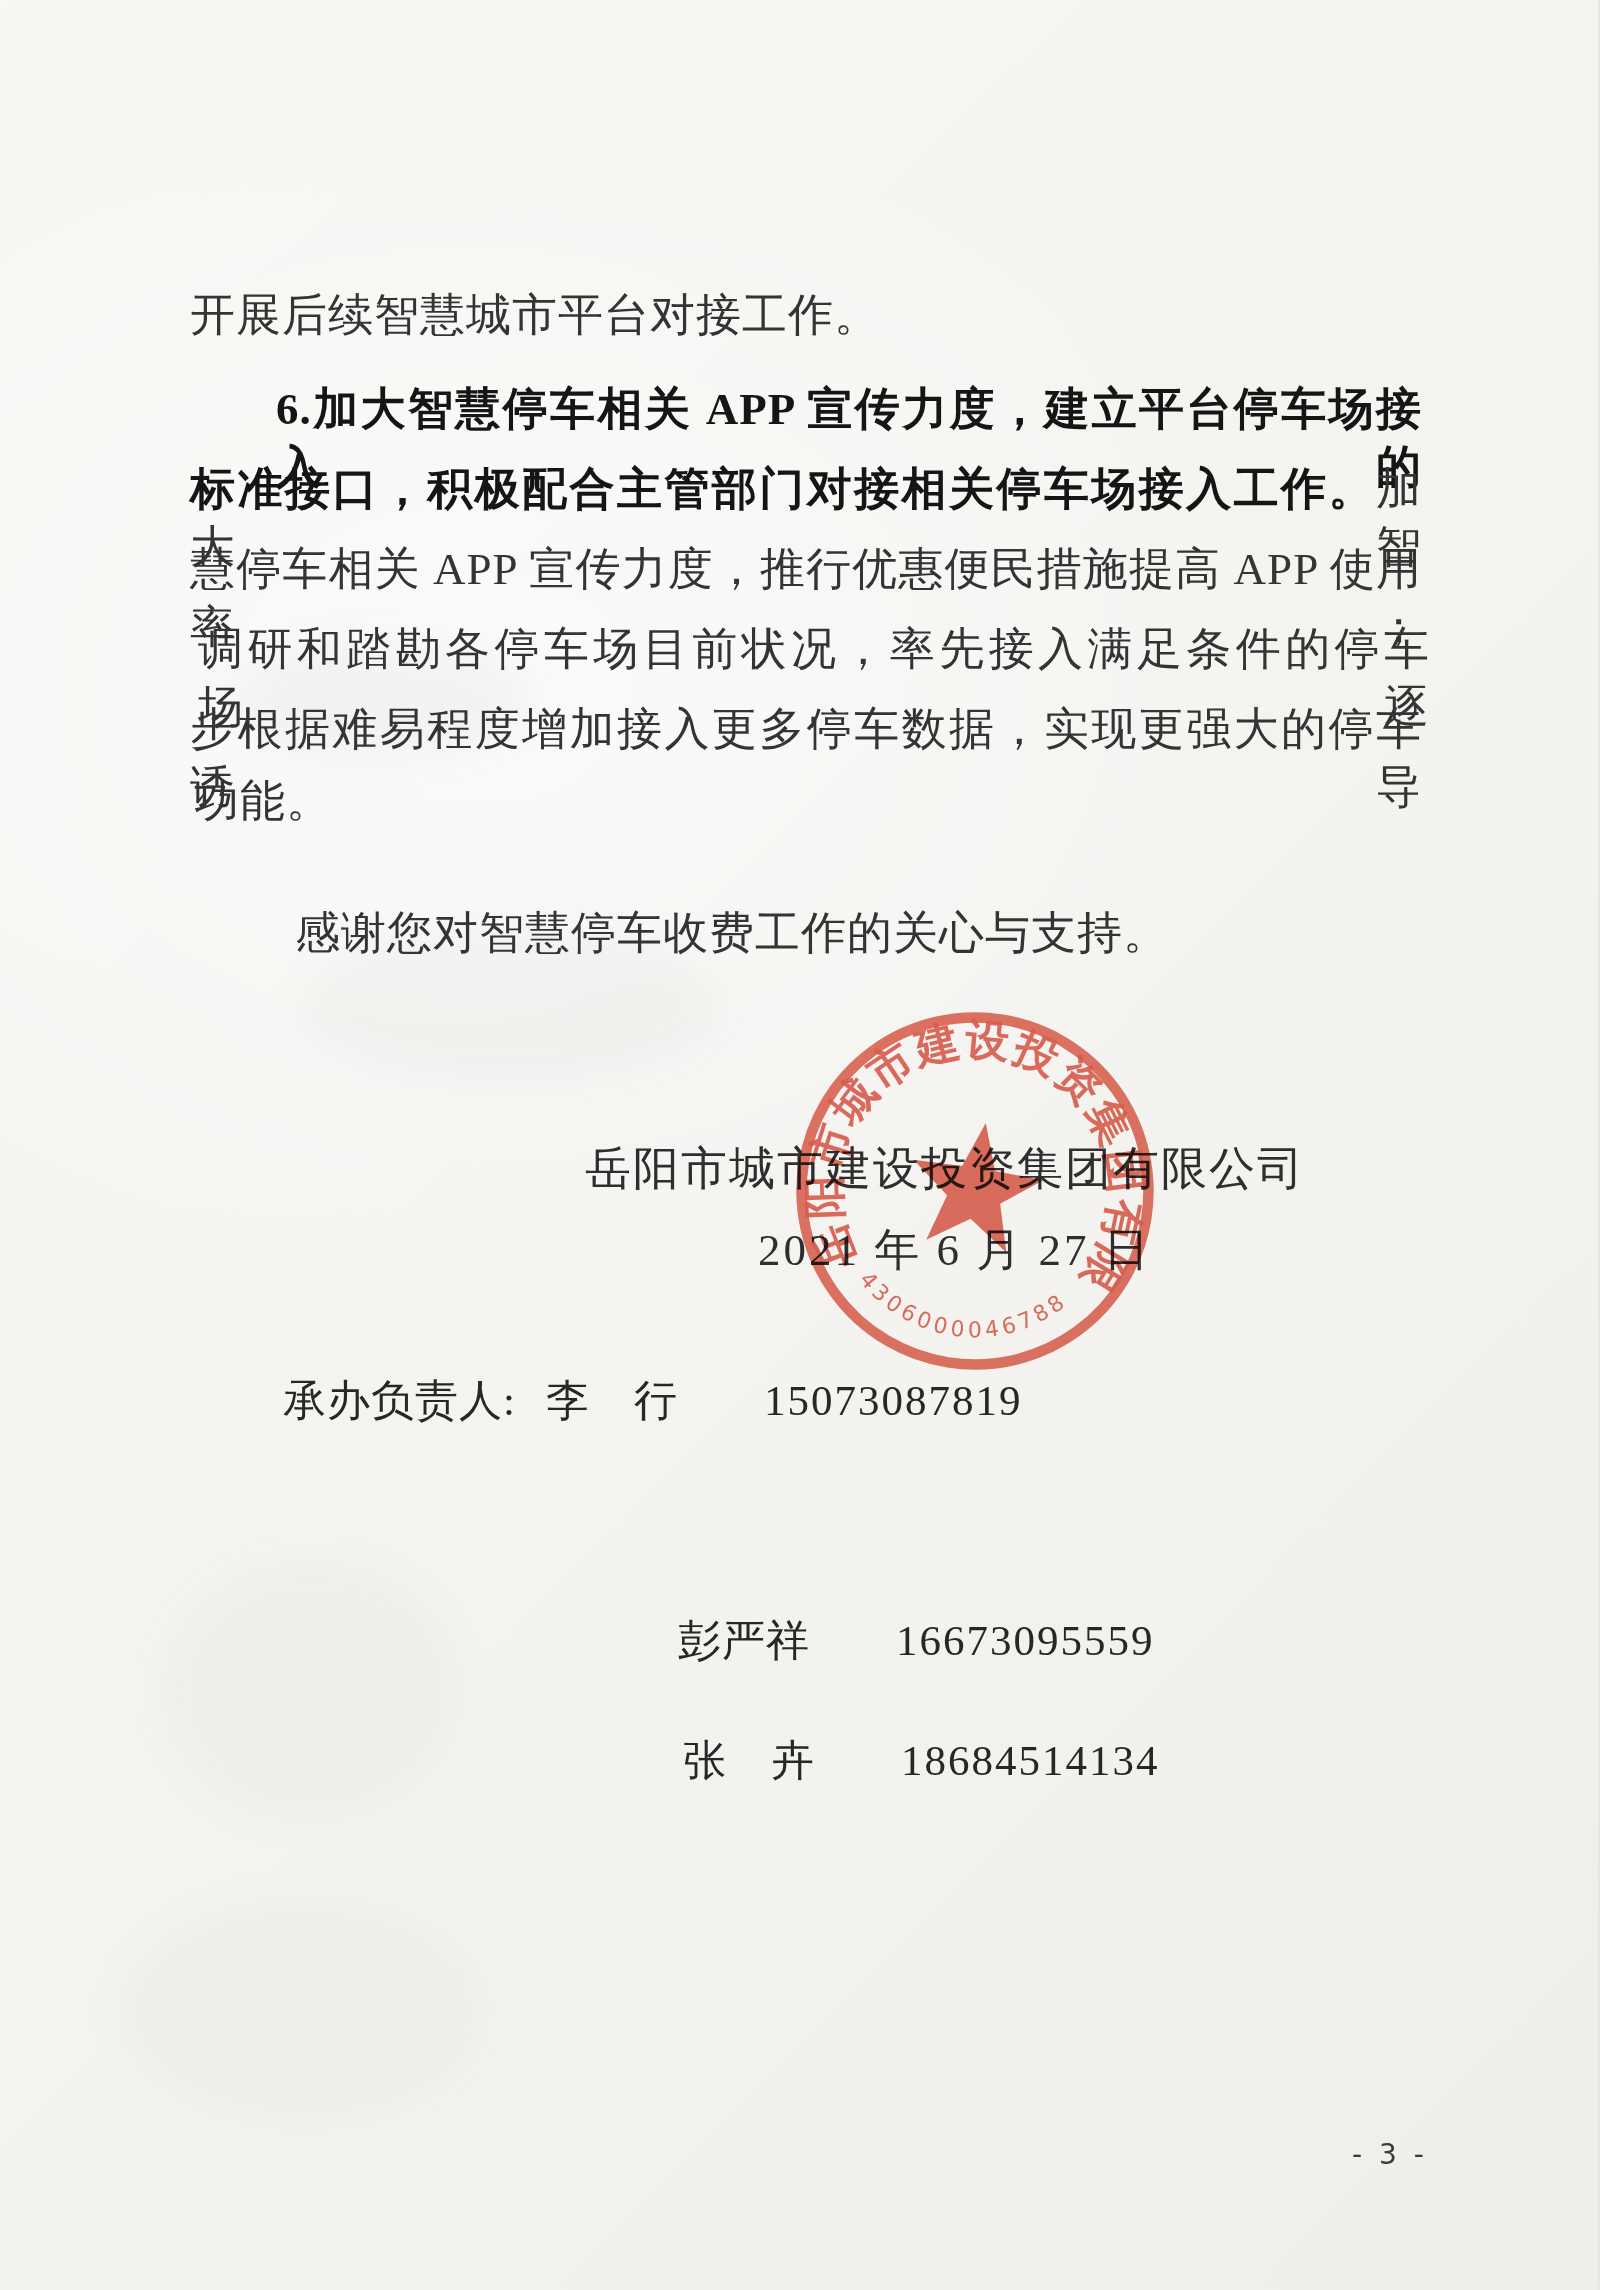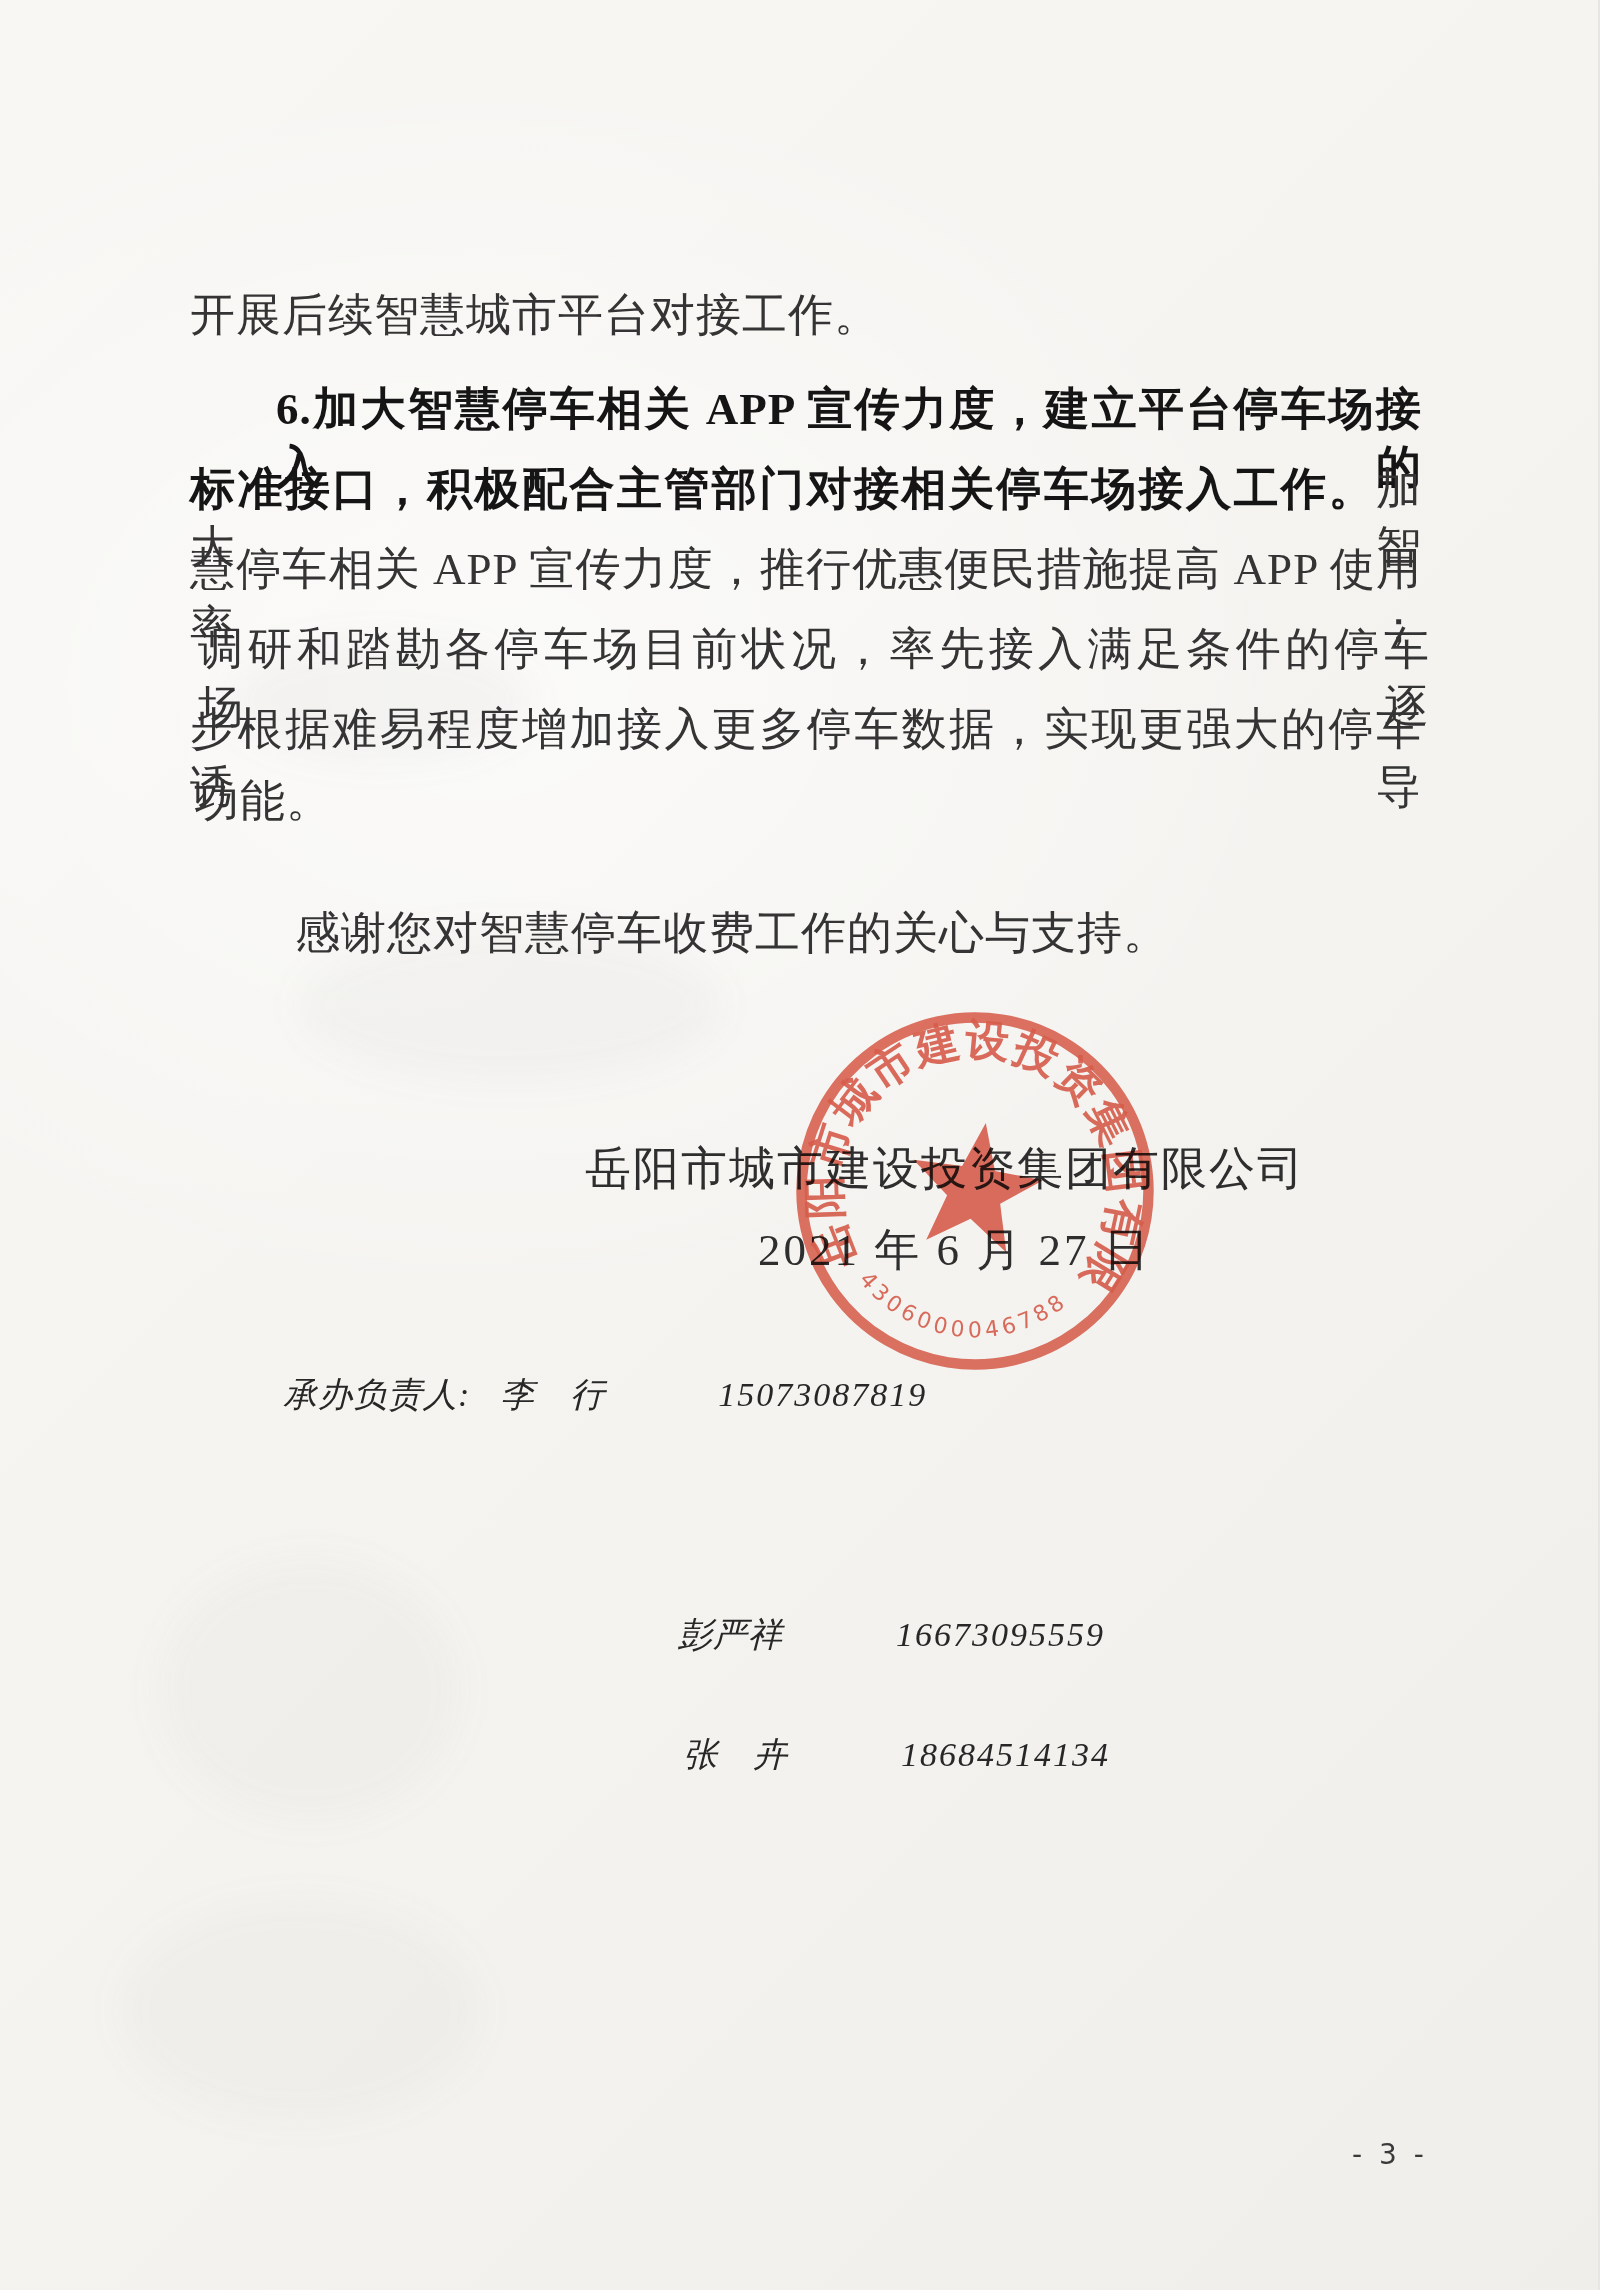--- a/index.html
+++ b/index.html
@@ -47,23 +47,22 @@
     font-size:45px;letter-spacing:3px;color:#2e2e2e;white-space:nowrap;
   }
 
   .stamp{
     position:absolute;left:766px;top:982px;width:418px;height:418px;
     transform:rotate(9deg);
     mix-blend-mode:multiply;opacity:.92;pointer-events:none;
   }
 
   .contact{
-    position:absolute;font-size:34px;color:#272727;white-space:nowrap;
+    position:absolute;font-size:43px;color:#272727;white-space:nowrap;
     letter-spacing:1px;
-    font-style:italic;
   }
   .contact .label{margin-right:30px;}
   .contact .name{display:inline-block;min-width:178px;margin-right:40px;}
   .contact .phone{letter-spacing:2px;}
   .c1{left:283px;top:1372px;}
   .c2{left:276px;top:1490px;}
   .c3{left:678px;top:1612px;}
   .c4{left:683px;top:1732px;}
 
   .footer-page{

